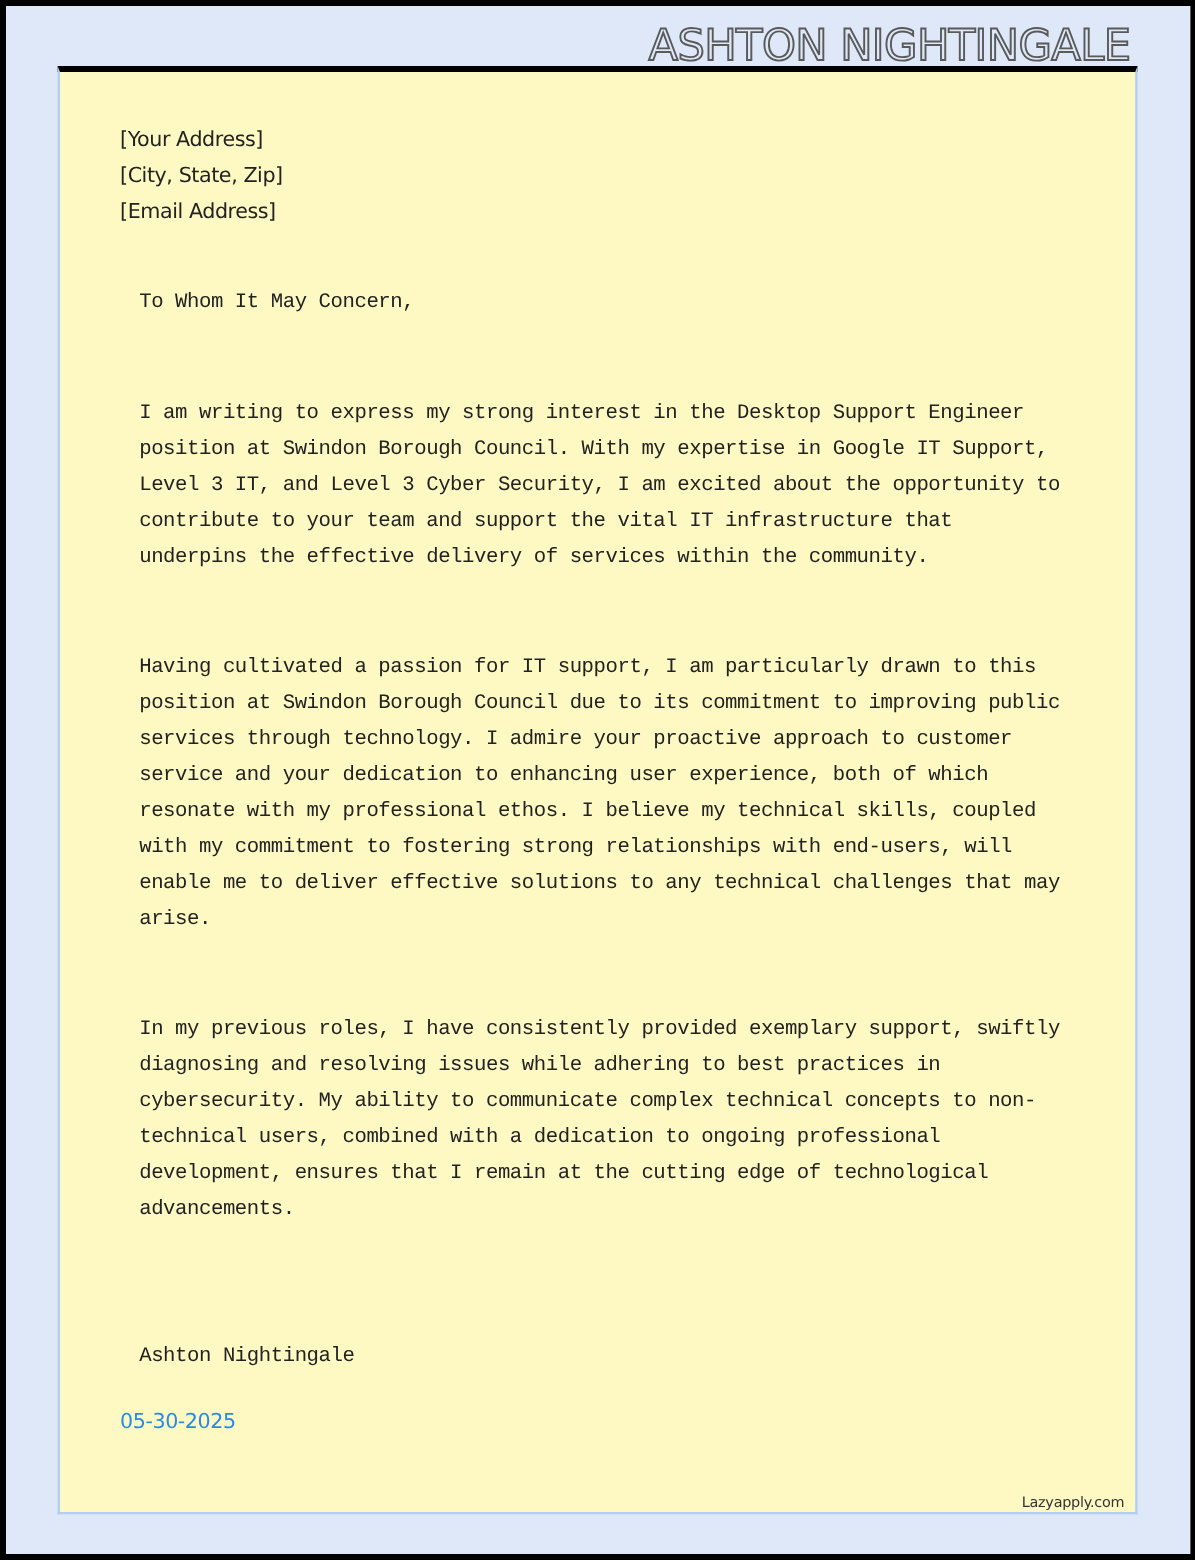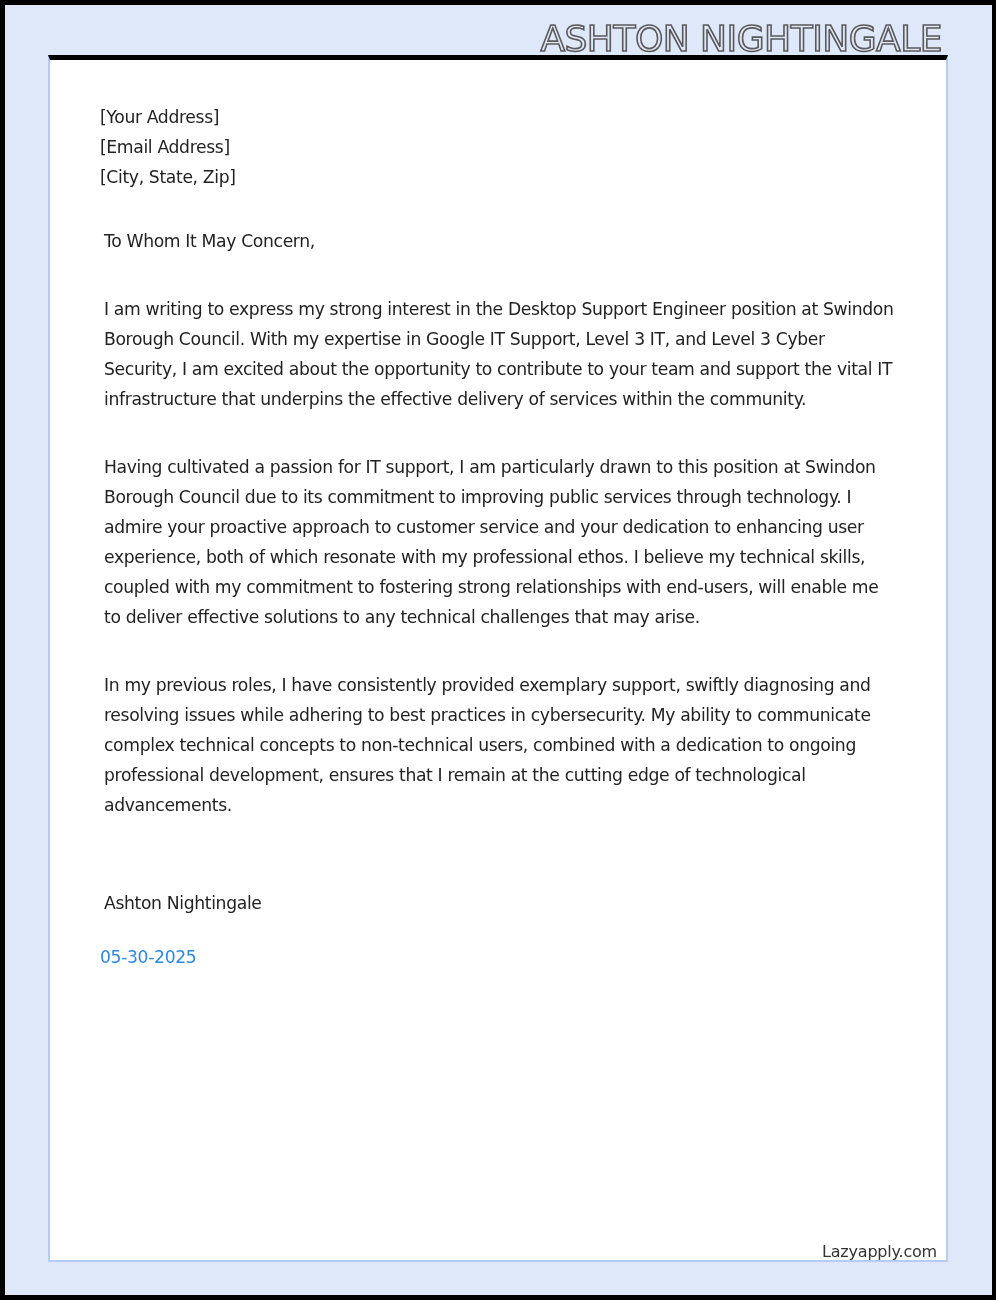--- a/index.html
+++ b/index.html
@@ -27,66 +27,66 @@
       line-height: 44px;
       white-space: nowrap;
     }
     .page {
       position: absolute;
       left: 43px;
       top: 50px;
       width: 900px;
       height: 1207px;
       box-sizing: border-box;
-      background: #ffffff;
+      background: #fef9c3;
       border-left: 2px solid #b3cdf5;
       border-right: 2px solid #b3cdf5;
       border-bottom: 2px solid #b3cdf5;
       border-top: 5px solid #000;
       padding-left: 40px;
     }
     .content {
       position: absolute;
       left: 50px;
       top: 42px;
       width: 800px;
       font-size: 17.2px;
       line-height: 30px;
       color: #222;
       letter-spacing: -0.35px;
     }
-    .content p { margin: 4px; }
+    .content p { margin: 16px; font-family: Liberation Mono, monospace; }
     .address-line { display: block; }
     .gap { height: 30px; }
     .date-stamp {
       color: #2a8ae6;
       margin-top: 24px;
       display: block;
     }
     .footer-brand {
       position: absolute;
       right: 9px;
       bottom: 0px;
-      font-size: 16px;
+      font-size: 12px;
       line-height: 16px;
       color: #333;
       letter-spacing: -0.2px;
     }
   </style>
 </head>
 <body>
 
 <div class="header-name">ASHTON NIGHTINGALE</div>
 
 <div class="page">
   <div class="content">
     <div>
       <span class="address-line">[Your Address]</span>
+      <span class="address-line">[City, State, Zip]</span>
       <span class="address-line">[Email Address]</span>
-      <span class="address-line">[City, State, Zip]</span>
     </div>
     <div class="gap"></div>
     <p>To Whom It May Concern,</p>
     <div class="gap"></div>
     <p>I am writing to express my strong interest in the Desktop Support Engineer position at Swindon Borough Council. With my expertise in Google IT Support, Level 3 IT, and Level 3 Cyber Security, I am excited about the opportunity to contribute to your team and support the vital IT infrastructure that underpins the effective delivery of services within the community.</p>
     <div class="gap"></div>
     <p>Having cultivated a passion for IT support, I am particularly drawn to this position at Swindon Borough Council due to its commitment to improving public services through technology. I admire your proactive approach to customer service and your dedication to enhancing user experience, both of which resonate with my professional ethos. I believe my technical skills, coupled with my commitment to fostering strong relationships with end-users, will enable me to deliver effective solutions to any technical challenges that may arise.</p>
     <div class="gap"></div>
     <p>In my previous roles, I have consistently provided exemplary support, swiftly diagnosing and resolving issues while adhering to best practices in cybersecurity. My ability to communicate complex technical concepts to non-technical users, combined with a dedication to ongoing professional development, ensures that I remain at the cutting edge of technological advancements.</p>
     <div class="gap"></div>

